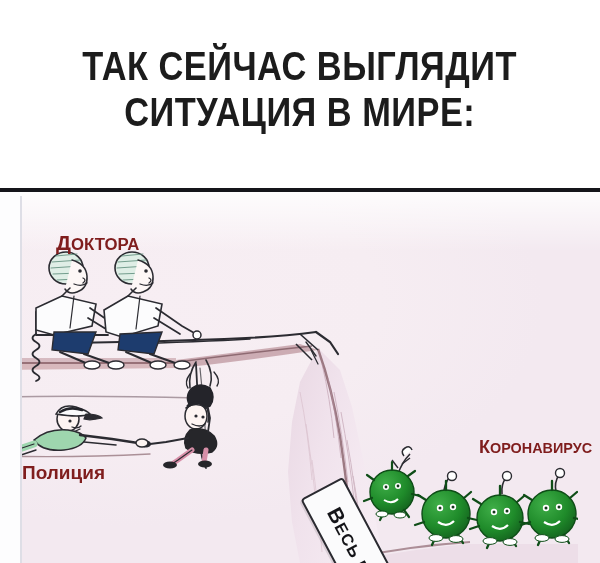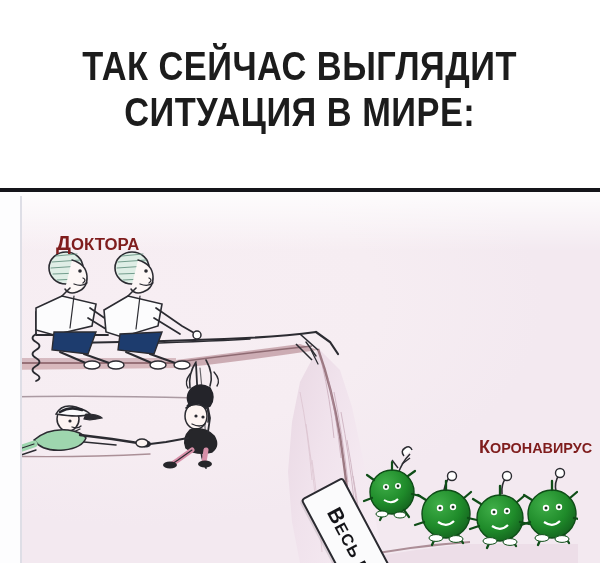--- a/index.html
+++ b/index.html
@@ -477,17 +477,18 @@
     <div class="sign-wrap">
       <div class="sign">
         <span class="sign-text"><span>В</span><span class="cap-small">ЕСЬ МИР</span></span>
       </div>
     </div>
 
   </div>
 
   <div class="label label-doctors"><span>Д</span><span class="cap-small">ОКТОРА</span></div>
 
+  <div class="label label-police"><span>П</span><span>олиция</span></div>
 
 
   <div class="label label-corona"><span>К</span><span class="cap-small">ОРОНАВИРУС</span></div>
 
 </div>
 
 </body></html>

